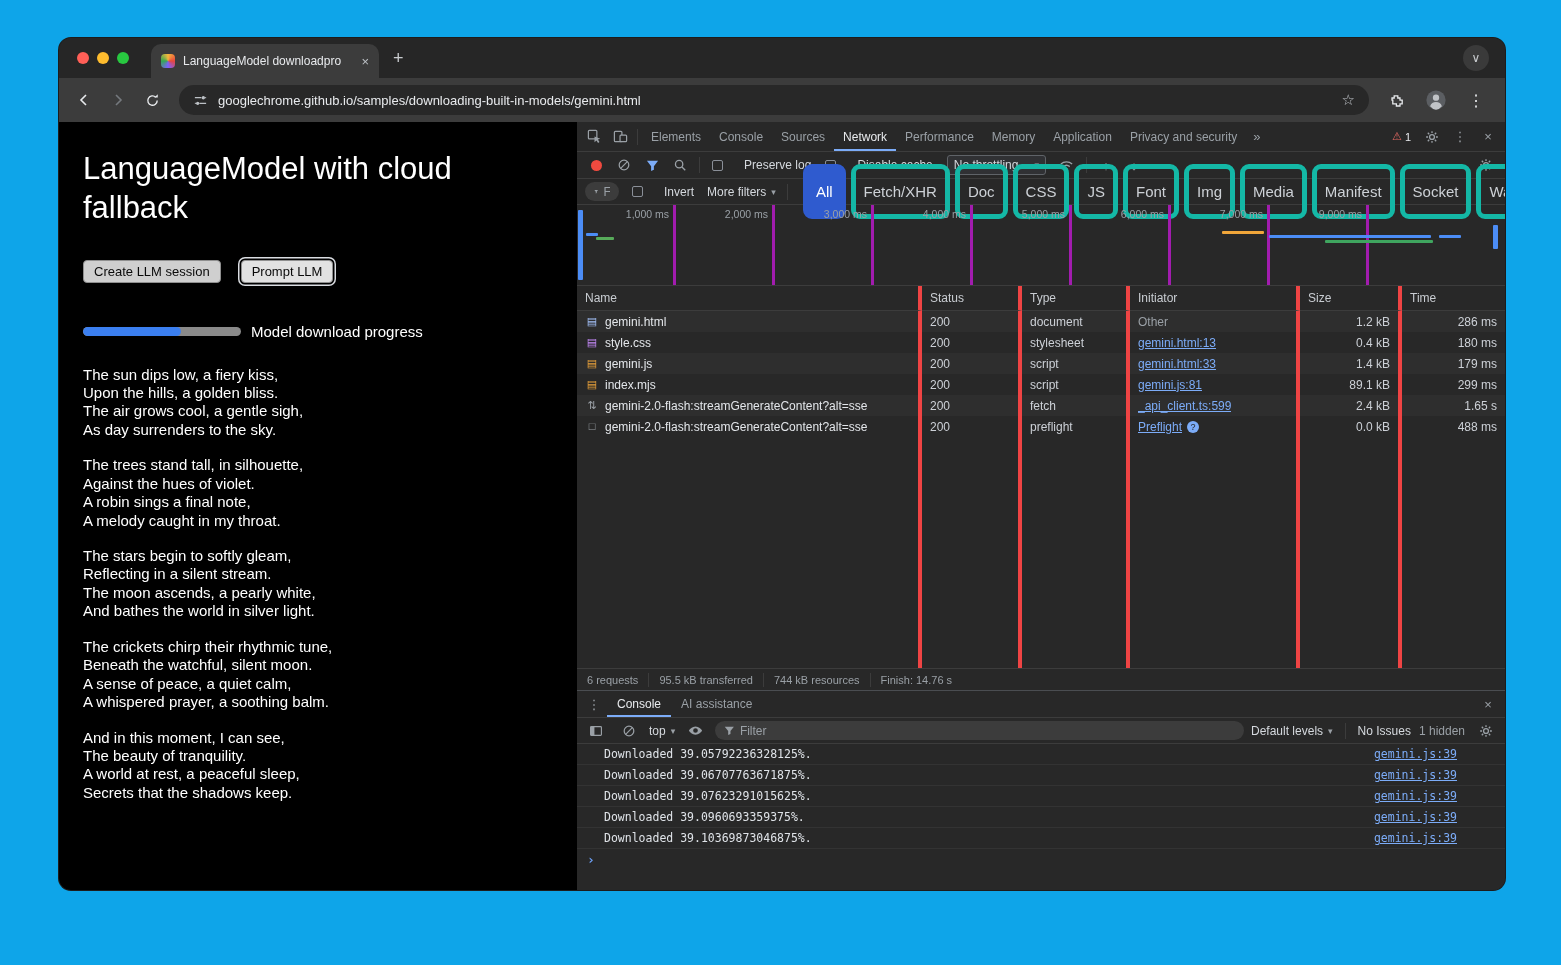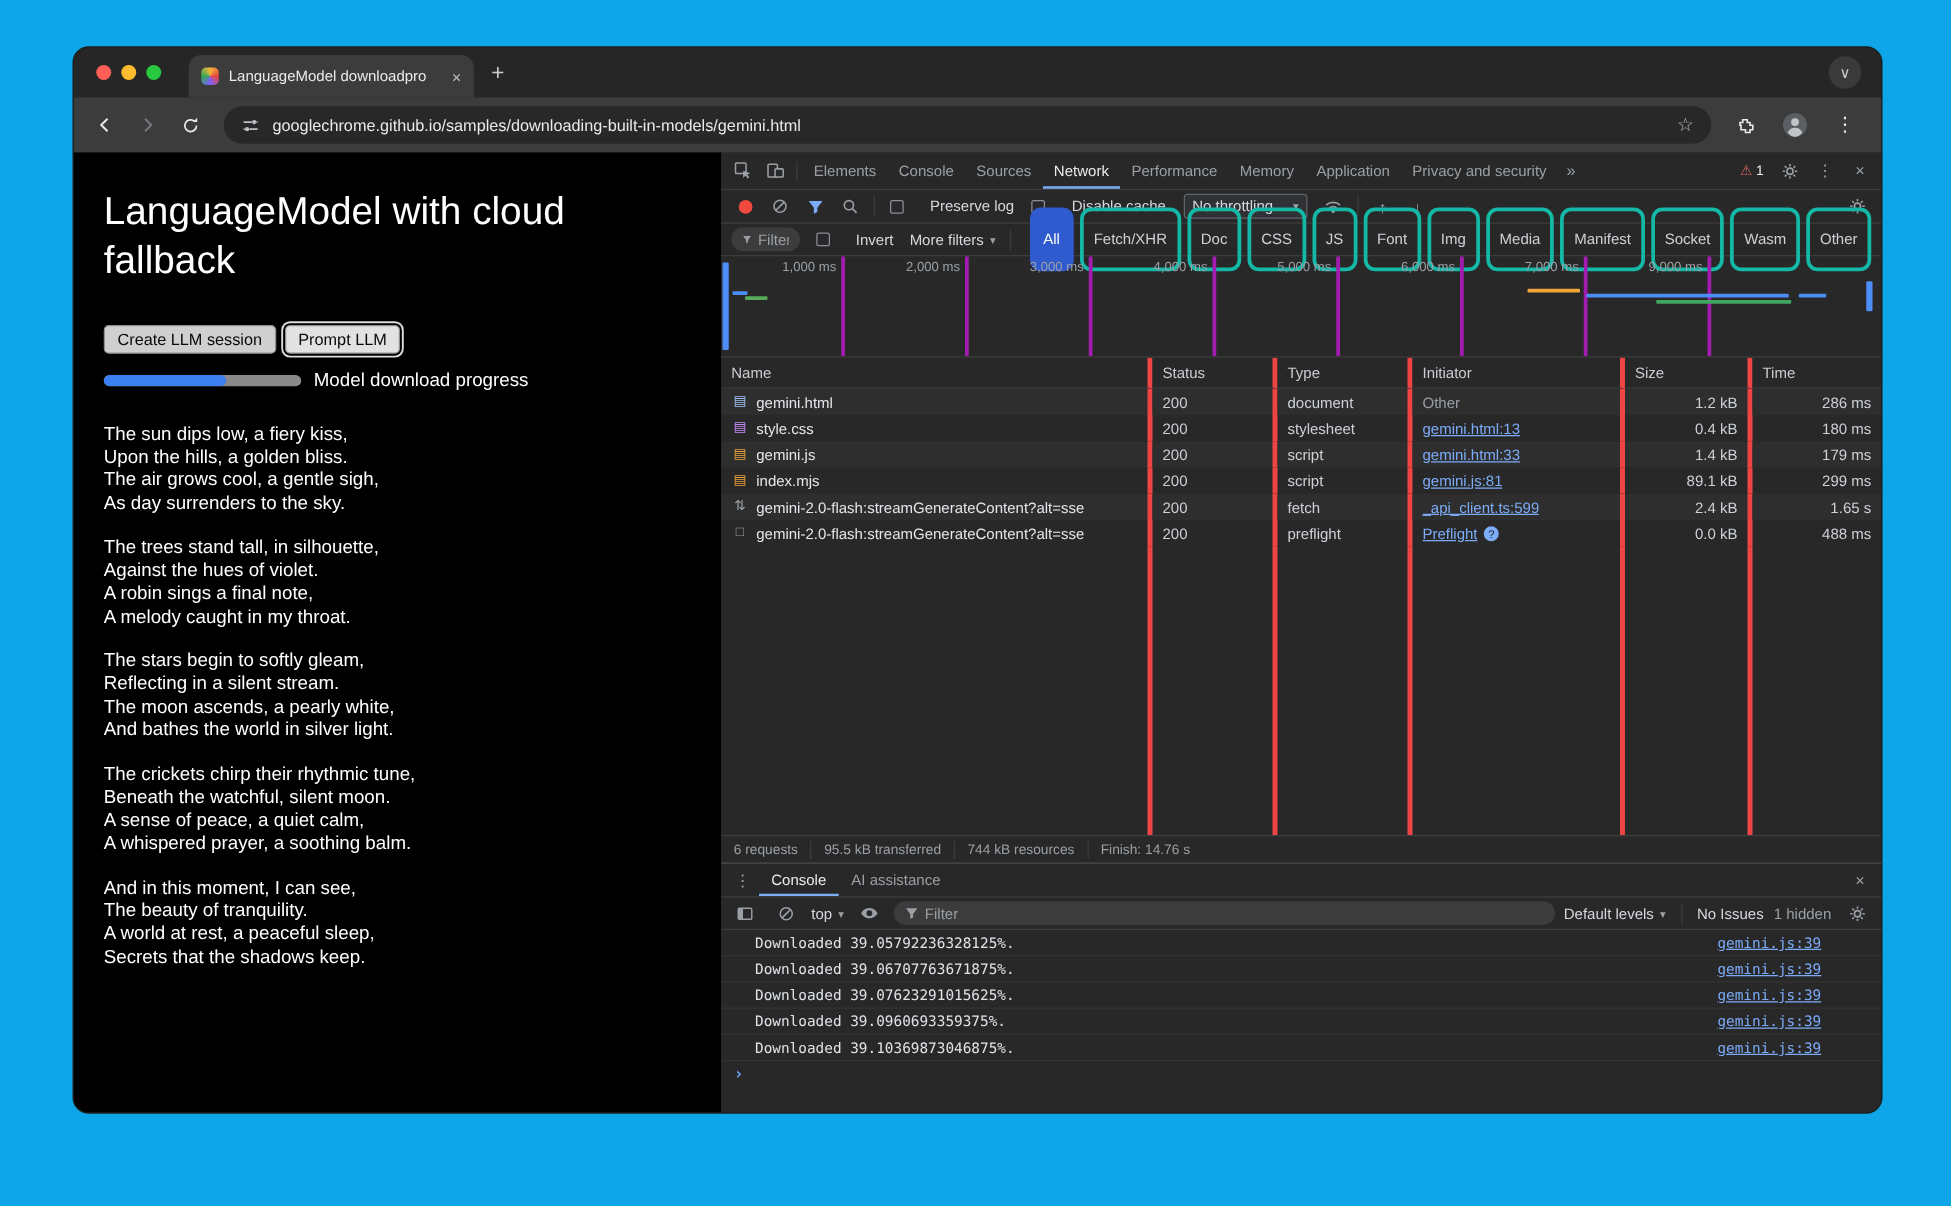--- a/index.html
+++ b/index.html
@@ -25,21 +25,21 @@
   .omnibox{flex:1;height:30px;background:#282828;border-radius:15px;display:flex;align-items:center;padding:0 14px;gap:10px;margin:0 8px}
   .omni-icon{color:#bdc1c6;display:flex}
   .omni-url{font-size:13px;color:#e8eaed;white-space:nowrap;overflow:hidden}
   .omni-star{margin-left:auto;color:#bdc1c6;font-size:15px}
   .nav-right{display:flex;align-items:center;gap:10px;margin-right:4px}
 
   
   .content{flex:1;display:flex;min-height:0}
   .pagepane{width:518px;flex:none;background:#000;color:#fff;padding:28px 24px;overflow:hidden}
   .pagepane h1{font-size:31px;line-height:1.25;font-weight:400;max-width:440px;margin-bottom:32px}
-  .btn-row{display:flex;gap:7px;margin-bottom:13px;align-items:center}
+  .btn-row{display:flex;gap:20px;margin-bottom:40px;align-items:center}
   button.page-btn{font-family:inherit;font-size:13px;padding:3px 10px;background:#cfcfcf;color:#0a0a0a;border:1px solid #8f8f8f;border-radius:4px;cursor:pointer}
   button.page-btn.focused{background:#e2e2e2;box-shadow:0 0 0 1.5px #000,0 0 0 3px #dadde2}
   .progress-row{display:flex;align-items:center;gap:10px;margin-bottom:26px}
   .progress{width:158px;height:9px;border-radius:5px;background:#8a8a8a;overflow:hidden;flex:none}
   .progress-fill{height:100%;background:#3b7ff0;border-radius:5px}
   .progress-label{font-size:15px;color:#fff}
   .poem p{font-size:15px;line-height:1.23;margin-bottom:17px}
 
   
   .devtools{flex:1;background:#282828;display:flex;flex-direction:column;min-width:0;color:#d5d9de;font-size:12px}
@@ -61,21 +61,21 @@
   .throttle{display:flex;align-items:center;gap:16px;border:1px solid #5f6368;background:#303134;border-radius:3px;padding:2px 6px;margin:0 6px;white-space:nowrap}
   .caret{font-size:9px;color:#9aa0a6}
 
   .net-filterbar{height:26px;display:flex;align-items:center;gap:7px;padding:0 8px;border-bottom:1px solid #3c3c3c;flex:none}
   .text-input{display:flex;align-items:center;gap:5px;background:#3c3c3c;border-radius:11px;padding:0 9px;height:19px}
   .text-input input{background:transparent;border:none;outline:none;color:#e8eaed;font-size:12px;width:100%;font-family:Liberation Sans, sans-serif}
   .text-input input::placeholder{color:#9aa0a6}
   .net-filter{width:168px}
   .morefilters{display:flex;align-items:center;gap:5px;white-space:nowrap}
   .pills{display:flex;gap:5px;align-items:center;margin-left:4px}
-  .pill{padding:16px 8px;border-radius:9px;border:3px solid #14b8a6;color:#cdd1d6;font-size:12px;line-height:13px;white-space:nowrap}
+  .pill{padding:16px 8px;border-radius:9px;border:5px solid #14b8a6;color:#cdd1d6;font-size:15px;line-height:13px;white-space:nowrap}
   .pill.active{background:#2f5bcf;border-color:#2f5bcf;color:#fff}
 
   .net-timeline{height:81px;position:relative;border-bottom:1px solid #3c3c3c;flex:none;overflow:hidden}
   .tl-cells{position:absolute;inset:0;display:flex}
   .tl-cell{width:99px;height:100%;flex:none;border-right:3px solid #a21caf;display:flex;justify-content:flex-end;align-items:flex-start;padding:3px 4px 0 0;font-size:10.5px;color:#9aa0a6;white-space:nowrap}
   .tl-bar{position:absolute;height:3px;border-radius:1px}
   .tl-edge{position:absolute;background:#4c8df6;border-radius:1px}
 
   .net-table{flex:1;display:grid;grid-template-columns:345px 100px 108px 170px 102px minmax(0,1fr);grid-template-rows:25px repeat(6,21px) minmax(0,1fr);min-height:0;overflow:hidden}
   .nrow{display:contents}

